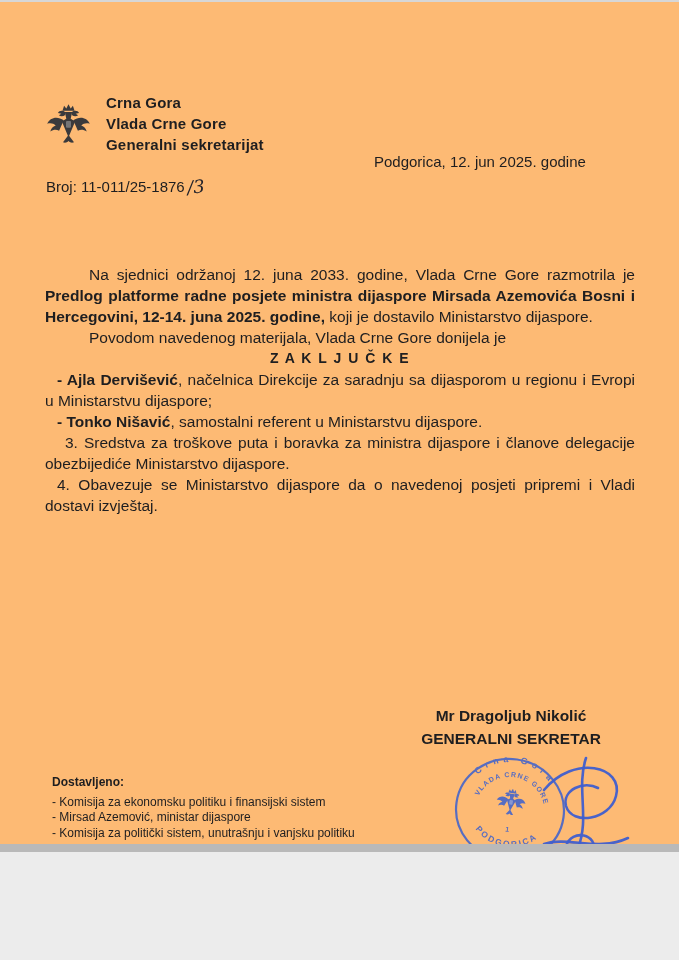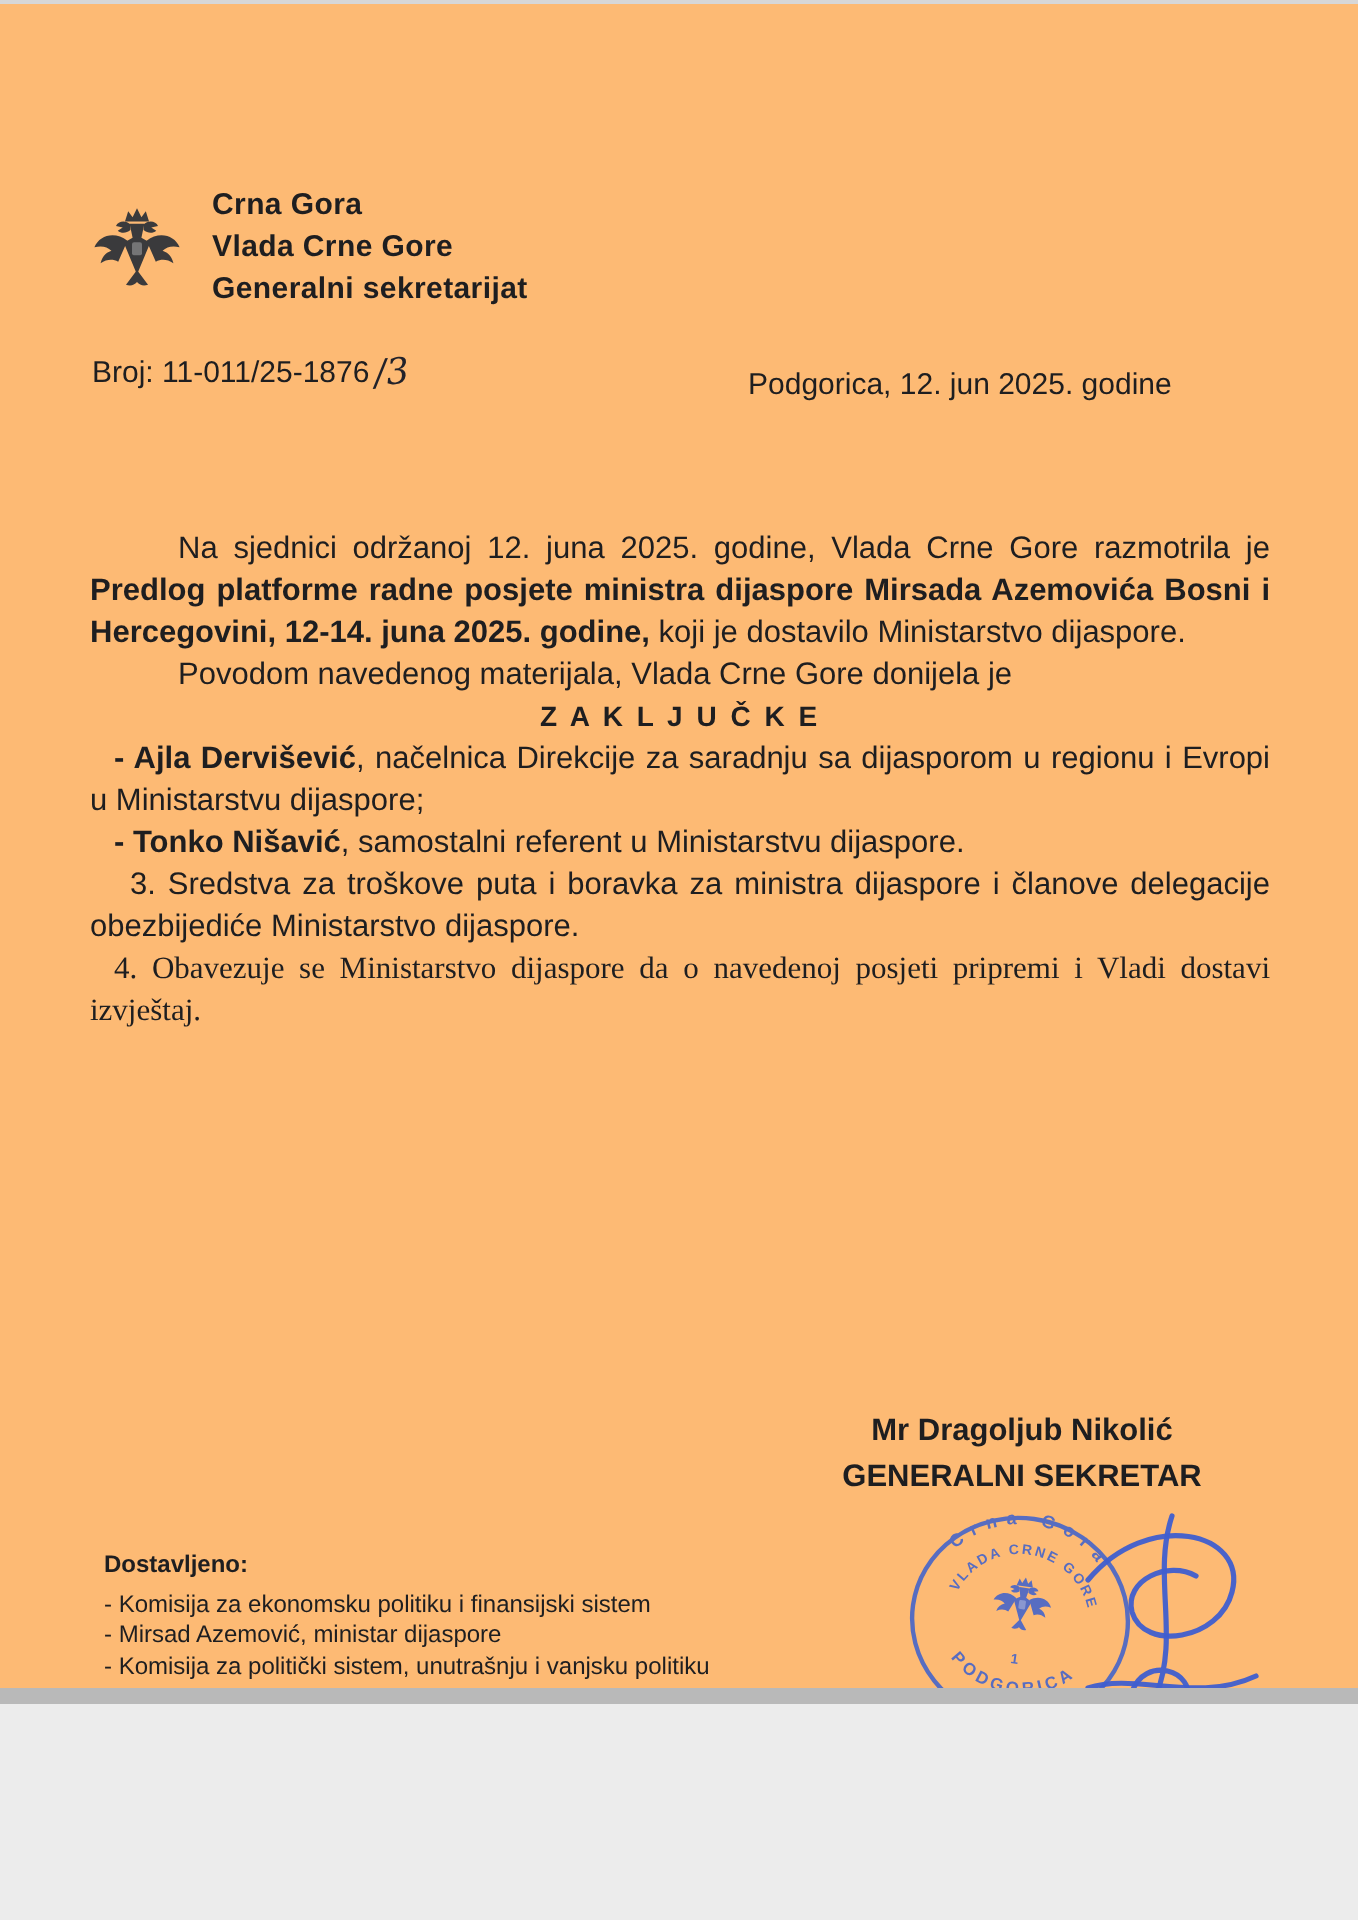--- a/index.html
+++ b/index.html
@@ -9,27 +9,27 @@
   .scan-top{position:absolute;top:0;left:0;right:0;height:2px;background:#d7d7d7;}
   .scan-bottom{position:absolute;bottom:0;left:0;right:0;height:8px;background:#b9b9b9;}
 
   .letterhead{position:absolute;left:45px;top:92px;display:flex;align-items:center;gap:14px;}
   .logo{width:47px;height:60px;color:#3a3a3c;flex:0 0 auto;}
   .head-lines{font-size:15px;font-weight:bold;line-height:21px;letter-spacing:.2px;}
 
   .meta-number{position:absolute;left:46px;top:175px;font-size:15px;}
   .hand{font-family:"DejaVu Serif",serif;font-style:italic;font-size:18px;display:inline-block;
         transform:rotate(-5deg) translateY(1px);margin-left:2px;color:#22222a;}
-  .meta-date{position:absolute;left:374px;top:184px;font-size:15px;}
+  .meta-date{position:absolute;left:374px;top:153px;font-size:15px;}
 
   .content{position:absolute;left:45px;top:264px;width:590px;font-size:15.5px;line-height:21px;text-align:justify;}
   .content p{margin:0;}
   .ind{text-indent:44px;}
   .ind3{text-indent:20px;}
-  .ind4{text-indent:12px;font-family:Liberation Serif, serif;}
+  .ind4{text-indent:12px;}
   .sub{text-indent:12px;}
   .heading{text-align:center;font-weight:bold;font-size:14px;letter-spacing:1.5px;margin:17px 0 15px;text-indent:0;}
 
   .sig{position:absolute;left:388px;top:704px;width:246px;text-align:center;font-weight:bold;
        font-size:15.5px;line-height:23px;}
 
   .dist{position:absolute;left:52px;top:775px;font-size:12px;line-height:15.5px;}
   .dist-head{font-weight:bold;margin-bottom:4px;}
 
   .stamp{position:absolute;left:448px;top:746px;width:215px;height:135px;color:#4a67c8;}
@@ -68,21 +68,21 @@
       <div>Crna Gora</div>
       <div>Vlada Crne Gore</div>
       <div>Generalni sekretarijat</div>
     </div>
   </div>
 
   <div class="meta-number"><span>Broj: 11-011/25-1876</span><span class="hand">/3</span></div>
   <div class="meta-date">Podgorica, 12. jun 2025. godine</div>
 
   <div class="content">
-    <p class="ind"><span>Na sjednici održanoj 12. juna 2025. godine, Vlada Crne Gore razmotrila je </span><span class="b">Predlog platforme radne posjete ministra dijaspore Mirsada Azemovića Bosni i Hercegovini, 12-14. juna 2025. godine,</span><span> koji je dostavilo Ministarstvo dijaspore.</span></p>
+    <p class="ind"><span>Na sjednici održanoj 12. juna 2033. godine, Vlada Crne Gore razmotrila je </span><span class="b">Predlog platforme radne posjete ministra dijaspore Mirsada Azemovića Bosni i Hercegovini, 12-14. juna 2025. godine,</span><span> koji je dostavilo Ministarstvo dijaspore.</span></p>
     <p class="ind">Povodom navedenog materijala, Vlada Crne Gore donijela je</p>
     <p class="heading">Z A K L J U Č K E</p>
     <p class="sub"><span class="b">- Ajla Dervišević</span><span>, načelnica Direkcije za saradnju sa dijasporom u regionu i Evropi u Ministarstvu dijaspore;</span></p>
     <p class="sub"><span class="b">- Tonko Nišavić</span><span>, samostalni referent u Ministarstvu dijaspore.</span></p>
     <p class="ind3">3. Sredstva za troškove puta i boravka za ministra dijaspore i članove delegacije obezbijediće Ministarstvo dijaspore.</p>
     <p class="ind4">4. Obavezuje se Ministarstvo dijaspore da o navedenoj posjeti pripremi i Vladi dostavi izvještaj.</p>
   </div>
 
   <div class="sig">
     <div>Mr Dragoljub Nikolić</div>

